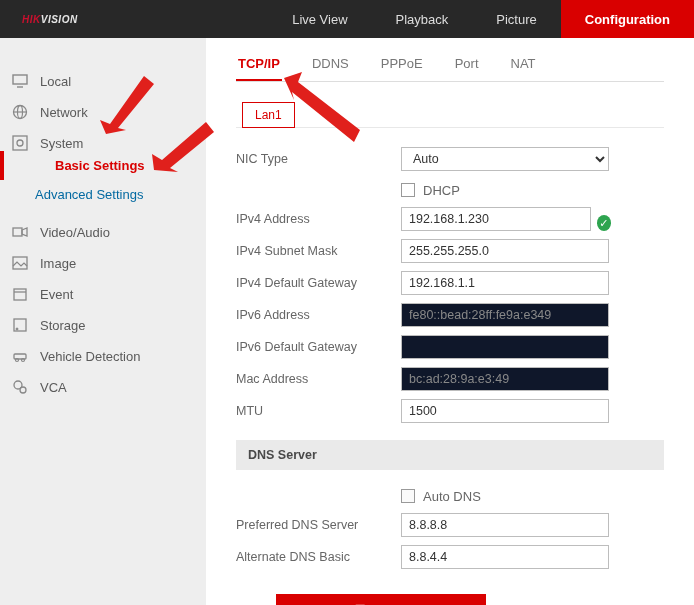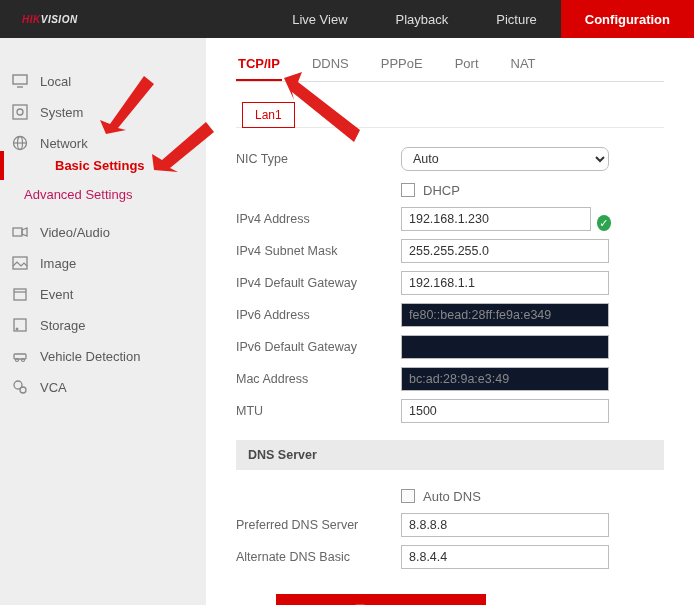--- a/index.html
+++ b/index.html
@@ -7,36 +7,36 @@
   .header { background: #282828; height: 38px; display: flex; align-items: stretch; }
   .logo { display: flex; align-items: center; padding: 0 18px 0 22px; font-weight: 700; font-style: italic; font-size: 10px; letter-spacing: 0.5px; }
   .logo .hik { color: #c8102e; }
   .logo .vision { color: #e6e6e6; }
   .nav { display: flex; margin-left: auto; }
   .nav-item { color: #ddd; display: flex; align-items: center; padding: 16px 24px; cursor: pointer; font-size: 13px; }
   .nav-item.active { background: #d90000; color: #fff; font-weight: 600; }
   .body { display: flex; }
   .sidebar { width: 206px; background: #eeeeee; min-height: 567px; padding-top: 20px; }
   .sb-item { display: flex; align-items: flex-end; height: 31px; padding-left: 12px; color: #5a5a5a; cursor: pointer; gap: 12px; }
-  .sb-sub { padding-left: 24px; color: #be185d; height: 29px; display: flex; align-items: center; cursor: pointer; }
+  .sb-sub { padding-left: 35px; color: #0369a1; height: 29px; display: flex; align-items: center; cursor: pointer; }
   .sb-sub.active { color: #d90000; font-weight: 700; border-left: 4px solid #d90000; padding-left: 51px; }
   .icon { width: 16px; height: 16px; display: inline-flex; align-items: center; justify-content: center; }
   .icon svg { fill: #888; stroke: #888; }
   .main { flex: 1; padding: 18px 30px 20px 30px; }
   .tabrow { display: flex; gap: 28px; border-bottom: 1px solid #ddd; margin-bottom: 14px; }
   .tabrow .tab { padding: 0 2px 8px 2px; color: #777; cursor: pointer; }
   .tabrow .tab.active { color: #d90000; font-weight: 700; border-bottom: 2px solid #d90000; }
   .subtab-wrap { border-bottom: 1px solid #e8e8e8; padding: 6px 0 0 6px; margin-bottom: 16px; }
   .subtab { display: inline-block; border: 1px solid #d90000; color: #d90000; padding: 5px 12px; font-size: 12px; cursor: pointer; margin-bottom: -1px; background: #fff; }
   .form-row { display: flex; align-items: center; min-height: 30px; margin-bottom: 2px; }
   .form-label { width: 165px; color: #666; font-size: 12.5px; }
   .form-ctrl { flex: 1; max-width: 210px; }
   .form-ctrl input[type=text], .form-ctrl select { width: 208px; height: 24px; border: 1px solid #bdbdbd; padding: 0 7px; font-size: 12.5px; color: #333; background: #fff; }
   .form-ctrl input[readonly], .form-ctrl input.readonly { background: #0f172a; color: #888; }
-  .form-ctrl select { background: #fff; border-radius: 7px; }
+  .form-ctrl select { background: #fff; }
   .chk-row { display: flex; align-items: center; margin-left: 165px; height: 28px; gap: 8px; color: #666; font-size: 13px; }
   .chk { width: 14px; height: 14px; border: 1px solid #999; background: #fff; display: inline-block; }
   .chk.off { background: #fafafa; }
   .section-head { background: #eaeaea; color: #4a4a4a; font-weight: 700; padding: 8px 12px; margin: 14px 0 12px 0; font-size: 12.5px; }
   .save-btn { display: flex; align-items: center; justify-content: center; gap: 8px; background: #d90000; color: #fff; width: 210px; height: 34px; margin: 22px auto 0 40px; cursor: pointer; font-size: 14px; }
   .check-badge { width: 16px; height: 16px; background: #2ea44f; border-radius: 50%; margin-left: 6px; display: inline-flex; align-items: center; justify-content: center; color: #fff; font-size: 11px; }
   .after-input { display: inline-flex; align-items: flex-end; }
   
   .arrow { position: absolute; pointer-events: none; }
   .arrow svg polygon, .arrow svg path { fill: #e0201c; }
@@ -67,35 +67,35 @@
             <svg viewBox="0 0 16 16">
               <rect x="1" y="2" width="14" height="9" fill="none" stroke-width="1.4"></rect>
               <line x1="5" y1="14" x2="11" y2="14" stroke-width="1.4"></line>
             </svg>
           </span>
       <span>Local</span>
     </div>
     <div class="sb-item">
       <span class="icon">
             <svg viewBox="0 0 16 16">
-              <rect x="1" y="1" width="14" height="14" fill="none" stroke-width="1.3"></rect>
-              <circle cx="8" cy="8" r="3" fill="none" stroke-width="1.3"></circle>
-            </svg>
-          </span>
-      <span>System</span>
-    </div>
-    <div class="sb-item">
-      <span class="icon">
-            <svg viewBox="0 0 16 16">
               <circle cx="8" cy="8" r="6.5" fill="none" stroke-width="1.3"></circle>
               <ellipse cx="8" cy="8" rx="2.5" ry="6.5" fill="none" stroke-width="1.2"></ellipse>
               <line x1="1.5" y1="8" x2="14.5" y2="8" stroke-width="1.2"></line>
             </svg>
           </span>
       <span>Network</span>
+    </div>
+    <div class="sb-item">
+      <span class="icon">
+            <svg viewBox="0 0 16 16">
+              <rect x="1" y="1" width="14" height="14" fill="none" stroke-width="1.3"></rect>
+              <circle cx="8" cy="8" r="3" fill="none" stroke-width="1.3"></circle>
+            </svg>
+          </span>
+      <span>System</span>
     </div>
     <div class="sb-sub active">Basic Settings</div>
     <div class="sb-sub">Advanced Settings</div>
     <div class="sb-item">
       <span class="icon">
             <svg viewBox="0 0 16 16">
               <rect x="1" y="4" width="9" height="8" fill="none" stroke-width="1.3"></rect>
               <polygon points="10,6 15,4 15,12 10,10" fill="none" stroke-width="1.3"></polygon>
             </svg>
           </span>

